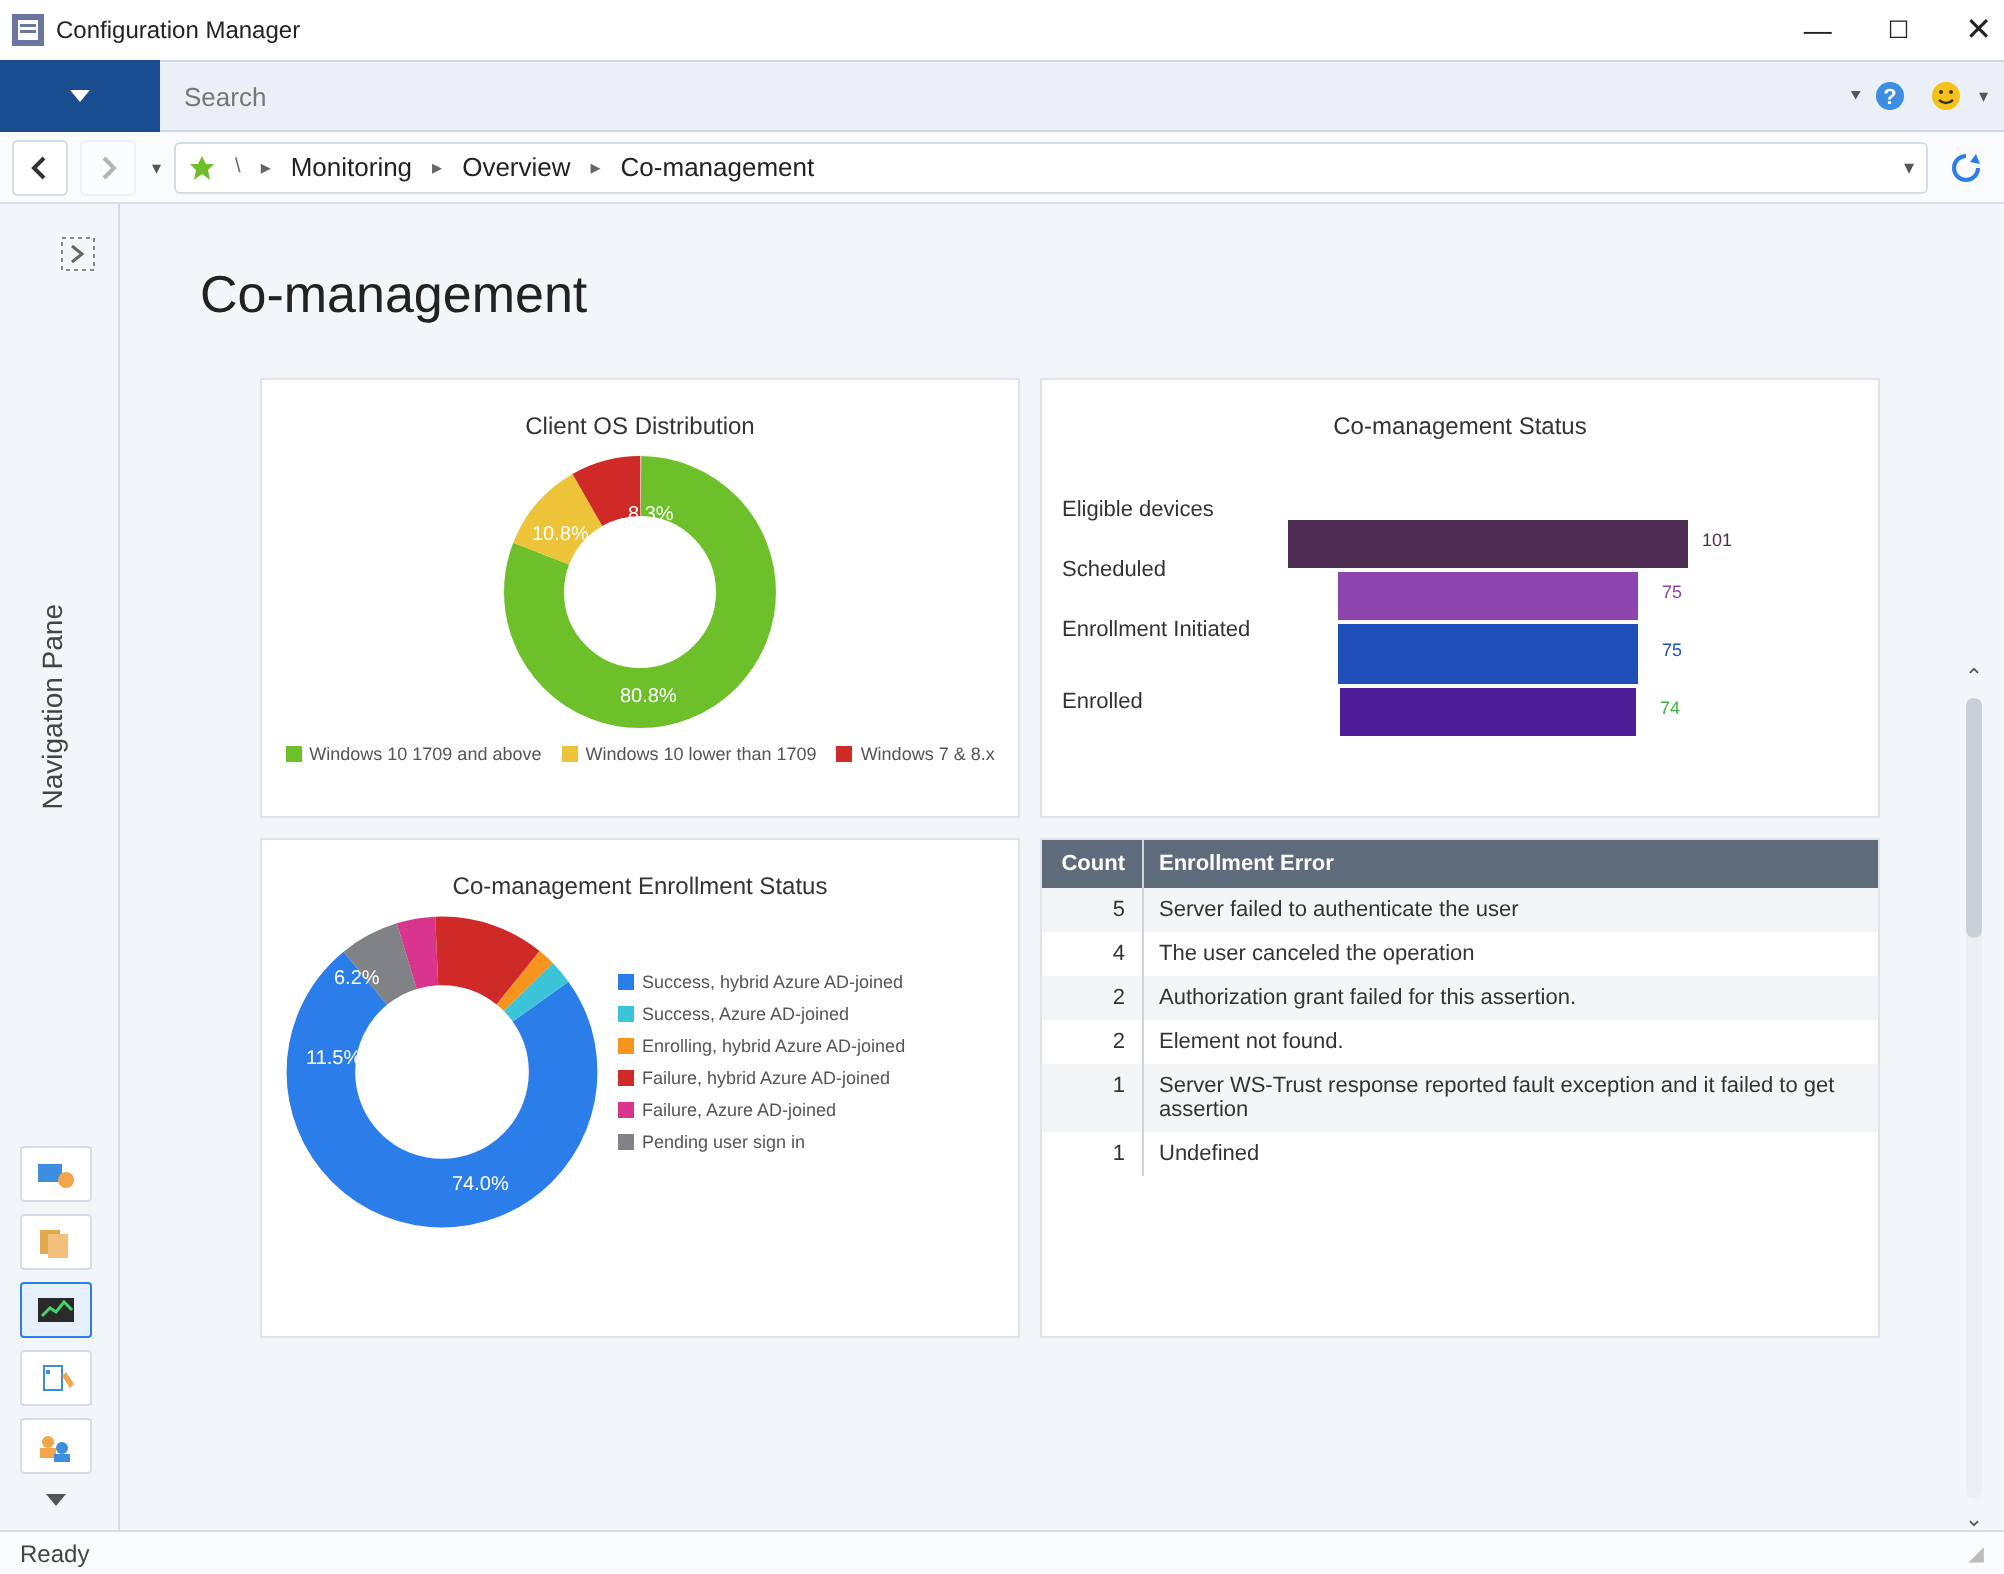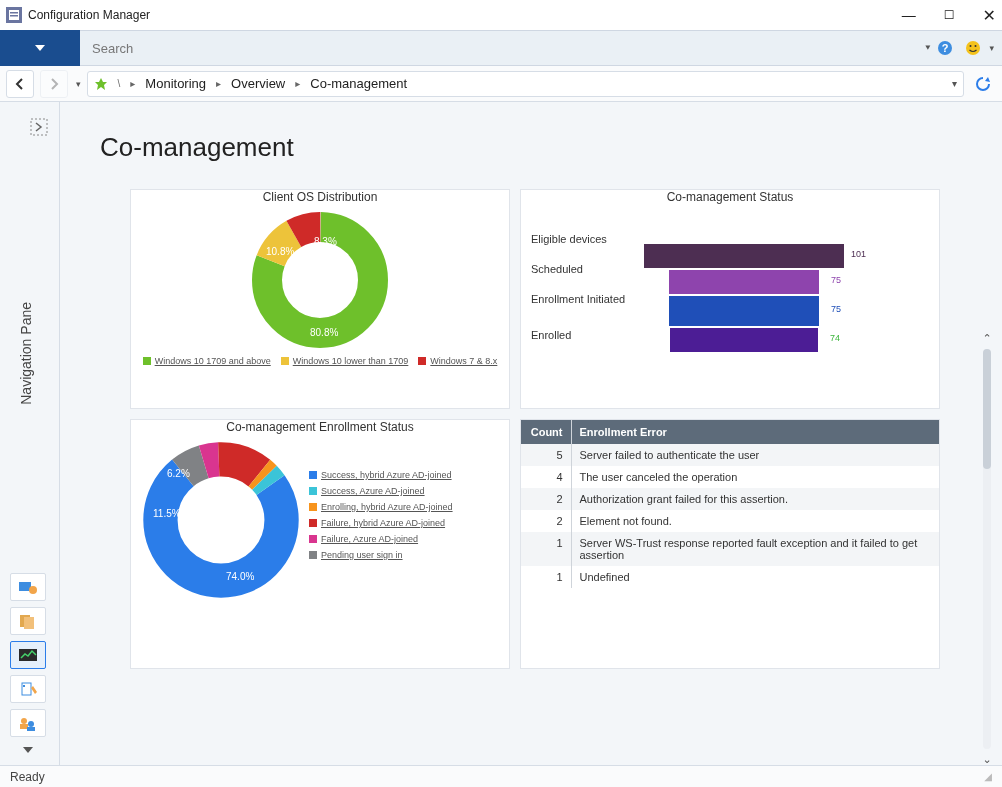--- a/index.html
+++ b/index.html
@@ -28,29 +28,29 @@
 .main{display:flex;height:calc(787px - 30px - 36px - 36px - 22px);background:#f3f6f9;}
 .navpane{width:60px;border-right:1px solid #d6dde6;position:relative;display:flex;flex-direction:column;background:#f3f6f9;}
 .navpane .tag{position:absolute;top:16px;left:30px;}
 .navpane .vlabel{writing-mode:vertical-rl;transform:rotate(180deg);font-size:14px;color:#444;position:absolute;top:200px;left:18px;}
 .wsbtns{position:absolute;bottom:8px;left:10px;display:flex;flex-direction:column;gap:6px;}
 .wsbtn{width:36px;height:28px;border:1px solid #d6dde6;background:#fff;border-radius:2px;display:flex;align-items:center;justify-content:center;}
 .wsbtn.active{border:1px solid #2b7de9;background:#e6f0fb;}
 .content{flex:1;overflow:hidden;position:relative;padding:30px 28px 10px 40px;}
 .page-title{font-size:26px;font-weight:300;color:#222;margin-bottom:26px;}
 .dash-grid{display:grid;grid-template-columns:380px 420px;grid-template-rows:220px 250px;gap:10px;margin-left:30px;}
-.card{background:#fff;border:1px solid #e0e4ea;padding:0 10px;overflow:hidden;}
+.card{background:#fff;border:1px solid #e0e4ea;padding:16px 10px;overflow:hidden;}
 .card-title{font-size:12px;color:#333;text-align:center;margin-bottom:6px;}
 .donut-wrap{display:flex;align-items:center;justify-content:center;}
 .donut{position:relative;width:140px;height:140px;}
 .donut svg{width:140px;height:140px;}
 .d-label{position:absolute;font-size:10px;color:#fff;font-weight:500;pointer-events:none;}
 .legend{font-size:9px;color:#555;display:flex;flex-wrap:wrap;gap:6px 10px;margin-top:6px;justify-content:center;}
 .legend.vert{flex-direction:column;align-items:flex-start;justify-content:flex-start;}
-.legend .li{display:flex;align-items:center;gap:4px;white-space:nowrap;text-decoration:underline;}
+.legend .li{display:flex;align-items:center;gap:4px;white-space:nowrap;}
 .sw{width:8px;height:8px;}
 .enr-wrap{display:flex;align-items:flex-start;gap:8px;}
 .funnel{display:flex;align-items:flex-end;gap:8px;}
 .f-labels{font-size:11px;color:#333;display:flex;flex-direction:column;gap:6px;width:105px;padding-top:22px;}
 .f-labels div{height:24px;line-height:14px;}
 .f-bars{display:flex;flex-direction:column;align-items:center;gap:2px;padding-top:22px;}
 .f-bar{height:24px;position:relative;}
 .f-val{position:absolute;right:-22px;top:5px;font-size:9px;}
 .err-table{width:100%;border-collapse:collapse;font-size:11px;}
 .err-table th{background:#5d6b7a;color:#fff;text-align:left;padding:6px 8px;font-weight:600;}

